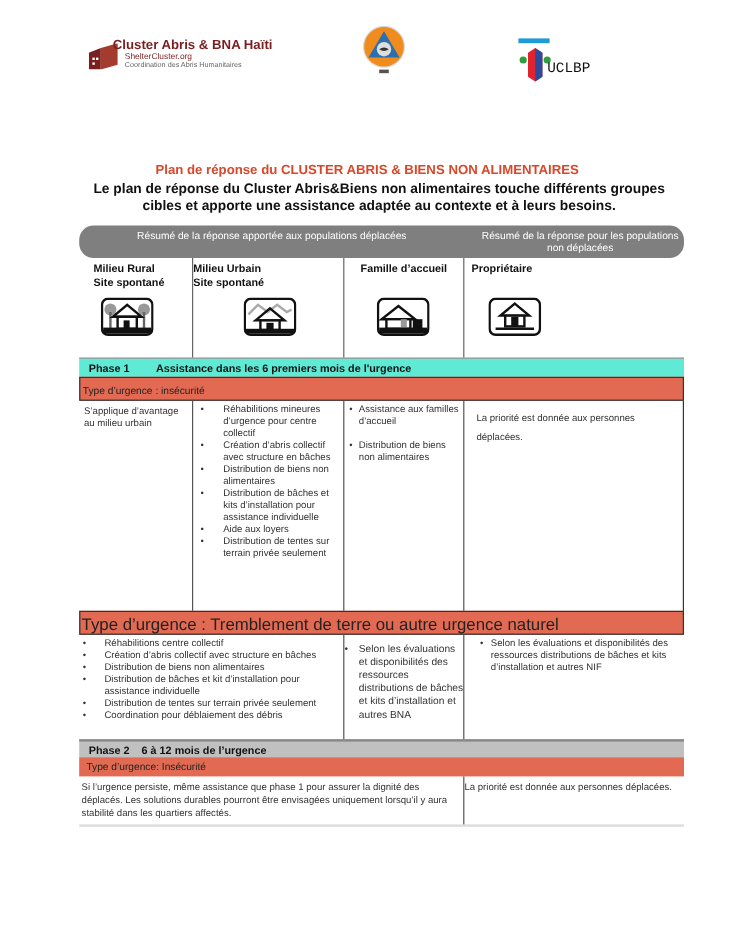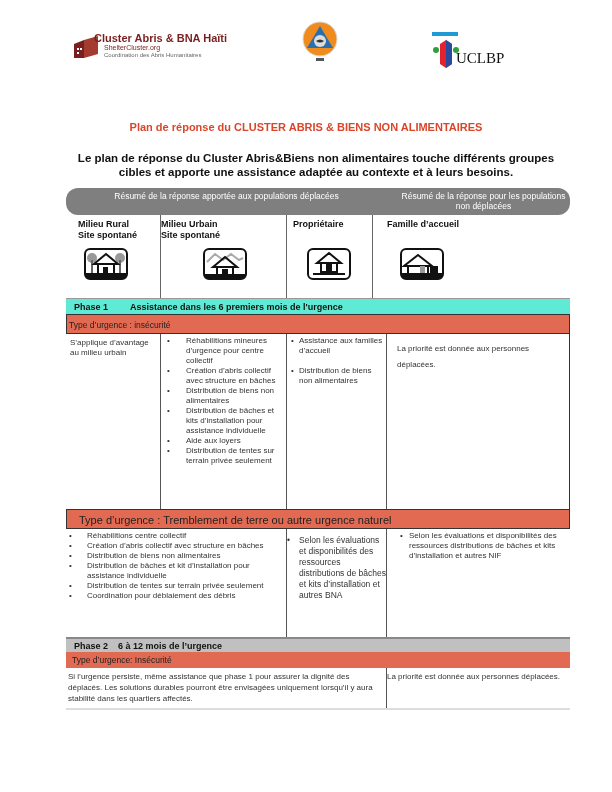--- a/index.html
+++ b/index.html
@@ -8,23 +8,23 @@
     font-family: "Liberation Sans", sans-serif; color: #111;
     position: relative; overflow: hidden;
   }
   .logo-cluster { position: absolute; left: 74px; top: 32px; width: 190px; height: 32px; }
   .logo-cluster .mark { position: absolute; left: 0; top: 4px; width: 26px; height: 22px; }
   .logo-cluster .t1 { position: absolute; left: 20px; top: 0; font-size: 11px; font-weight: bold; color: #7a1f1f; white-space: nowrap; }
   .logo-cluster .t2 { position: absolute; left: 30px; top: 12px; font-size: 7px; color: #7a1f1f; white-space: nowrap; }
   .logo-cluster .t3 { position: absolute; left: 30px; top: 20px; font-size: 6px; color: #666; white-space: nowrap; }
   .logo-dpc { position: absolute; left: 302px; top: 20px; width: 36px; height: 42px; }
   .logo-uclbp { position: absolute; left: 430px; top: 30px; width: 60px; height: 40px; }
-  .logo-uclbp .txt { position: absolute; left: 26px; top: 20px; font-family: Liberation Serif, serif; font-size: 15px; color: #111; }
-
-  .title { position: absolute; left: 0; width: 612px; top: 121px; text-align: center; font-size: 11px; font-weight: bold; color: #d9472b; }
+  .logo-uclbp .txt { position: absolute; left: 26px; top: 20px; font-family: Liberation Mono, monospace; font-size: 12px; color: #111; }
+
+  .title { position: absolute; left: 0; width: 612px; top: 136px; text-align: center; font-size: 11px; font-weight: bold; color: #d9472b; }
   .intro { position: absolute; left: 66px; width: 500px; top: 151px; text-align: center; font-size: 11.5px; font-weight: bold; line-height: 14px; color: #111; }
 
   .tbl { position: absolute; left: 66px; top: 188px; width: 504px; }
   .hdr { display: flex; height: 27px; background: #7f7f7f; color: #fff; font-size: 8.5px; border-radius: 12px; }
   .hdr .left { width: 321px; text-align: center; line-height: 10px; padding-top: 3px; }
   .hdr .right { flex: 1; text-align: center; line-height: 10px; padding-top: 3px; padding-left: 10px; }
 
   .cols { display: flex; height: 83px; font-size: 9px; font-weight: bold; }
   .cols .c { position: relative; border-right: 1px solid #666; line-height: 11px; }
   .cols .c:last-child { border-right: none; }
@@ -44,23 +44,23 @@
   .row1 .b { width: 126px; border-right: 1px solid #555; padding-top: 2px; }
   .row1 .cc { width: 100px; border-right: 1px solid #555; padding-top: 2px; }
   .row1 .d { flex: 1; padding: 7px 0 0 10px; line-height: 16px; border-right: 1px solid #333; }
 
   ul.bul { list-style: none; }
   ul.bul li { position: relative; padding-left: 25px; }
   ul.bul li::before { content: "•"; position: absolute; left: 6px; top: 0; }
   ul.bul2 li { padding-left: 12px; }
   ul.bul2 li::before { left: 4px; }
 
-  .urg2 { margin-left: 0; height: 20px; background: #e26a52; font-size: 11px; line-height: 20px; padding-left: 12px; border: 1px solid #333; color: #222; }
-
-  .row2 { display: flex; height: 108px; font-size: 8px; line-height: 10px; color: #333; }
+  .urg2 { margin-left: 0; height: 20px; background: #e26a52; font-size: 14px; line-height: 20px; padding-left: 1px; border: 1px solid #333; color: #222; }
+
+  .row2 { display: flex; height: 87px; font-size: 8px; line-height: 10px; color: #333; }
   .row2 .a { width: 221px; border-right: 1px solid #555; padding-top: 2px; }
   .row2 .cc { width: 100px; border-right: 1px solid #555; padding-top: 6px; font-size: 8.5px; line-height: 11px; }
   .row2 .d { flex: 1; padding-top: 2px; }
   .row2 ul.bul li { padding-left: 21px; }
   .row2 ul.bul li::before { left: 3px; }
   .row2 .cc ul.bul li { padding-left: 12px; }
   .row2 .cc ul.bul li::before { left: 0; }
   .row2 .d ul.bul li { padding-left: 22px; margin-bottom: 2px; }
   .row2 .d ul.bul li::before { left: 13px; }
 
@@ -136,39 +136,39 @@
       <div>Site spontané</div>
       <svg class="icon" style="left:42px;" viewBox="0 0 44 32">
         <rect x="1" y="1" width="42" height="30" rx="5" fill="#fff" stroke="#111" stroke-width="2"></rect>
         <polyline points="4,14 12,6 20,12 28,6 36,12 40,10" fill="none" stroke="#aaa" stroke-width="2"></polyline>
         <polygon points="22,9 34,19 10,19" fill="none" stroke="#111" stroke-width="2"></polygon>
         <rect x="14" y="19" width="16" height="8" fill="#fff" stroke="#111" stroke-width="2"></rect>
         <rect x="19" y="21" width="6" height="6" fill="#111"></rect>
         <rect x="2" y="26" width="40" height="4" fill="#111"></rect>
       </svg>
     </div>
-    <div class="c c4">
-      <div>Propriétaire</div>
-      <svg class="icon" style="left:20px;" viewBox="0 0 44 32">
-        <rect x="1" y="1" width="42" height="30" rx="5" fill="#fff" stroke="#111" stroke-width="2"></rect>
-        <polygon points="22,5 34,15 10,15" fill="none" stroke="#111" stroke-width="2"></polygon>
-        <rect x="14" y="15" width="16" height="9" fill="#fff" stroke="#111" stroke-width="2"></rect>
-        <rect x="19" y="16" width="6" height="8" fill="#111"></rect>
-        <line x1="6" y1="26" x2="38" y2="26" stroke="#111" stroke-width="2"></line>
-      </svg>
-    </div>
     <div class="c c3">
       <div>Famille d’accueil</div>
       <svg class="icon" style="left:27px;" viewBox="0 0 44 32">
         <rect x="1" y="1" width="42" height="30" rx="5" fill="#fff" stroke="#111" stroke-width="2"></rect>
         <polygon points="18,7 32,18 4,18" fill="none" stroke="#111" stroke-width="2"></polygon>
         <rect x="8" y="18" width="20" height="8" fill="#fff" stroke="#111" stroke-width="2"></rect>
         <rect x="20" y="18" width="5" height="8" fill="#999"></rect>
         <rect x="30" y="18" width="8" height="8" fill="#111"></rect>
         <rect x="2" y="25" width="40" height="5" fill="#111"></rect>
+      </svg>
+    </div>
+    <div class="c c4">
+      <div>Propriétaire</div>
+      <svg class="icon" style="left:20px;" viewBox="0 0 44 32">
+        <rect x="1" y="1" width="42" height="30" rx="5" fill="#fff" stroke="#111" stroke-width="2"></rect>
+        <polygon points="22,5 34,15 10,15" fill="none" stroke="#111" stroke-width="2"></polygon>
+        <rect x="14" y="15" width="16" height="9" fill="#fff" stroke="#111" stroke-width="2"></rect>
+        <rect x="19" y="16" width="6" height="8" fill="#111"></rect>
+        <line x1="6" y1="26" x2="38" y2="26" stroke="#111" stroke-width="2"></line>
       </svg>
     </div>
   </div>
 
   <div class="phase">
     <span class="lbl">Phase 1</span><span>Assistance dans les 6 premiers mois de l'urgence</span>
   </div>
   <div class="urg">Type d’urgence : insécurité</div>
 
   <div class="row1">

